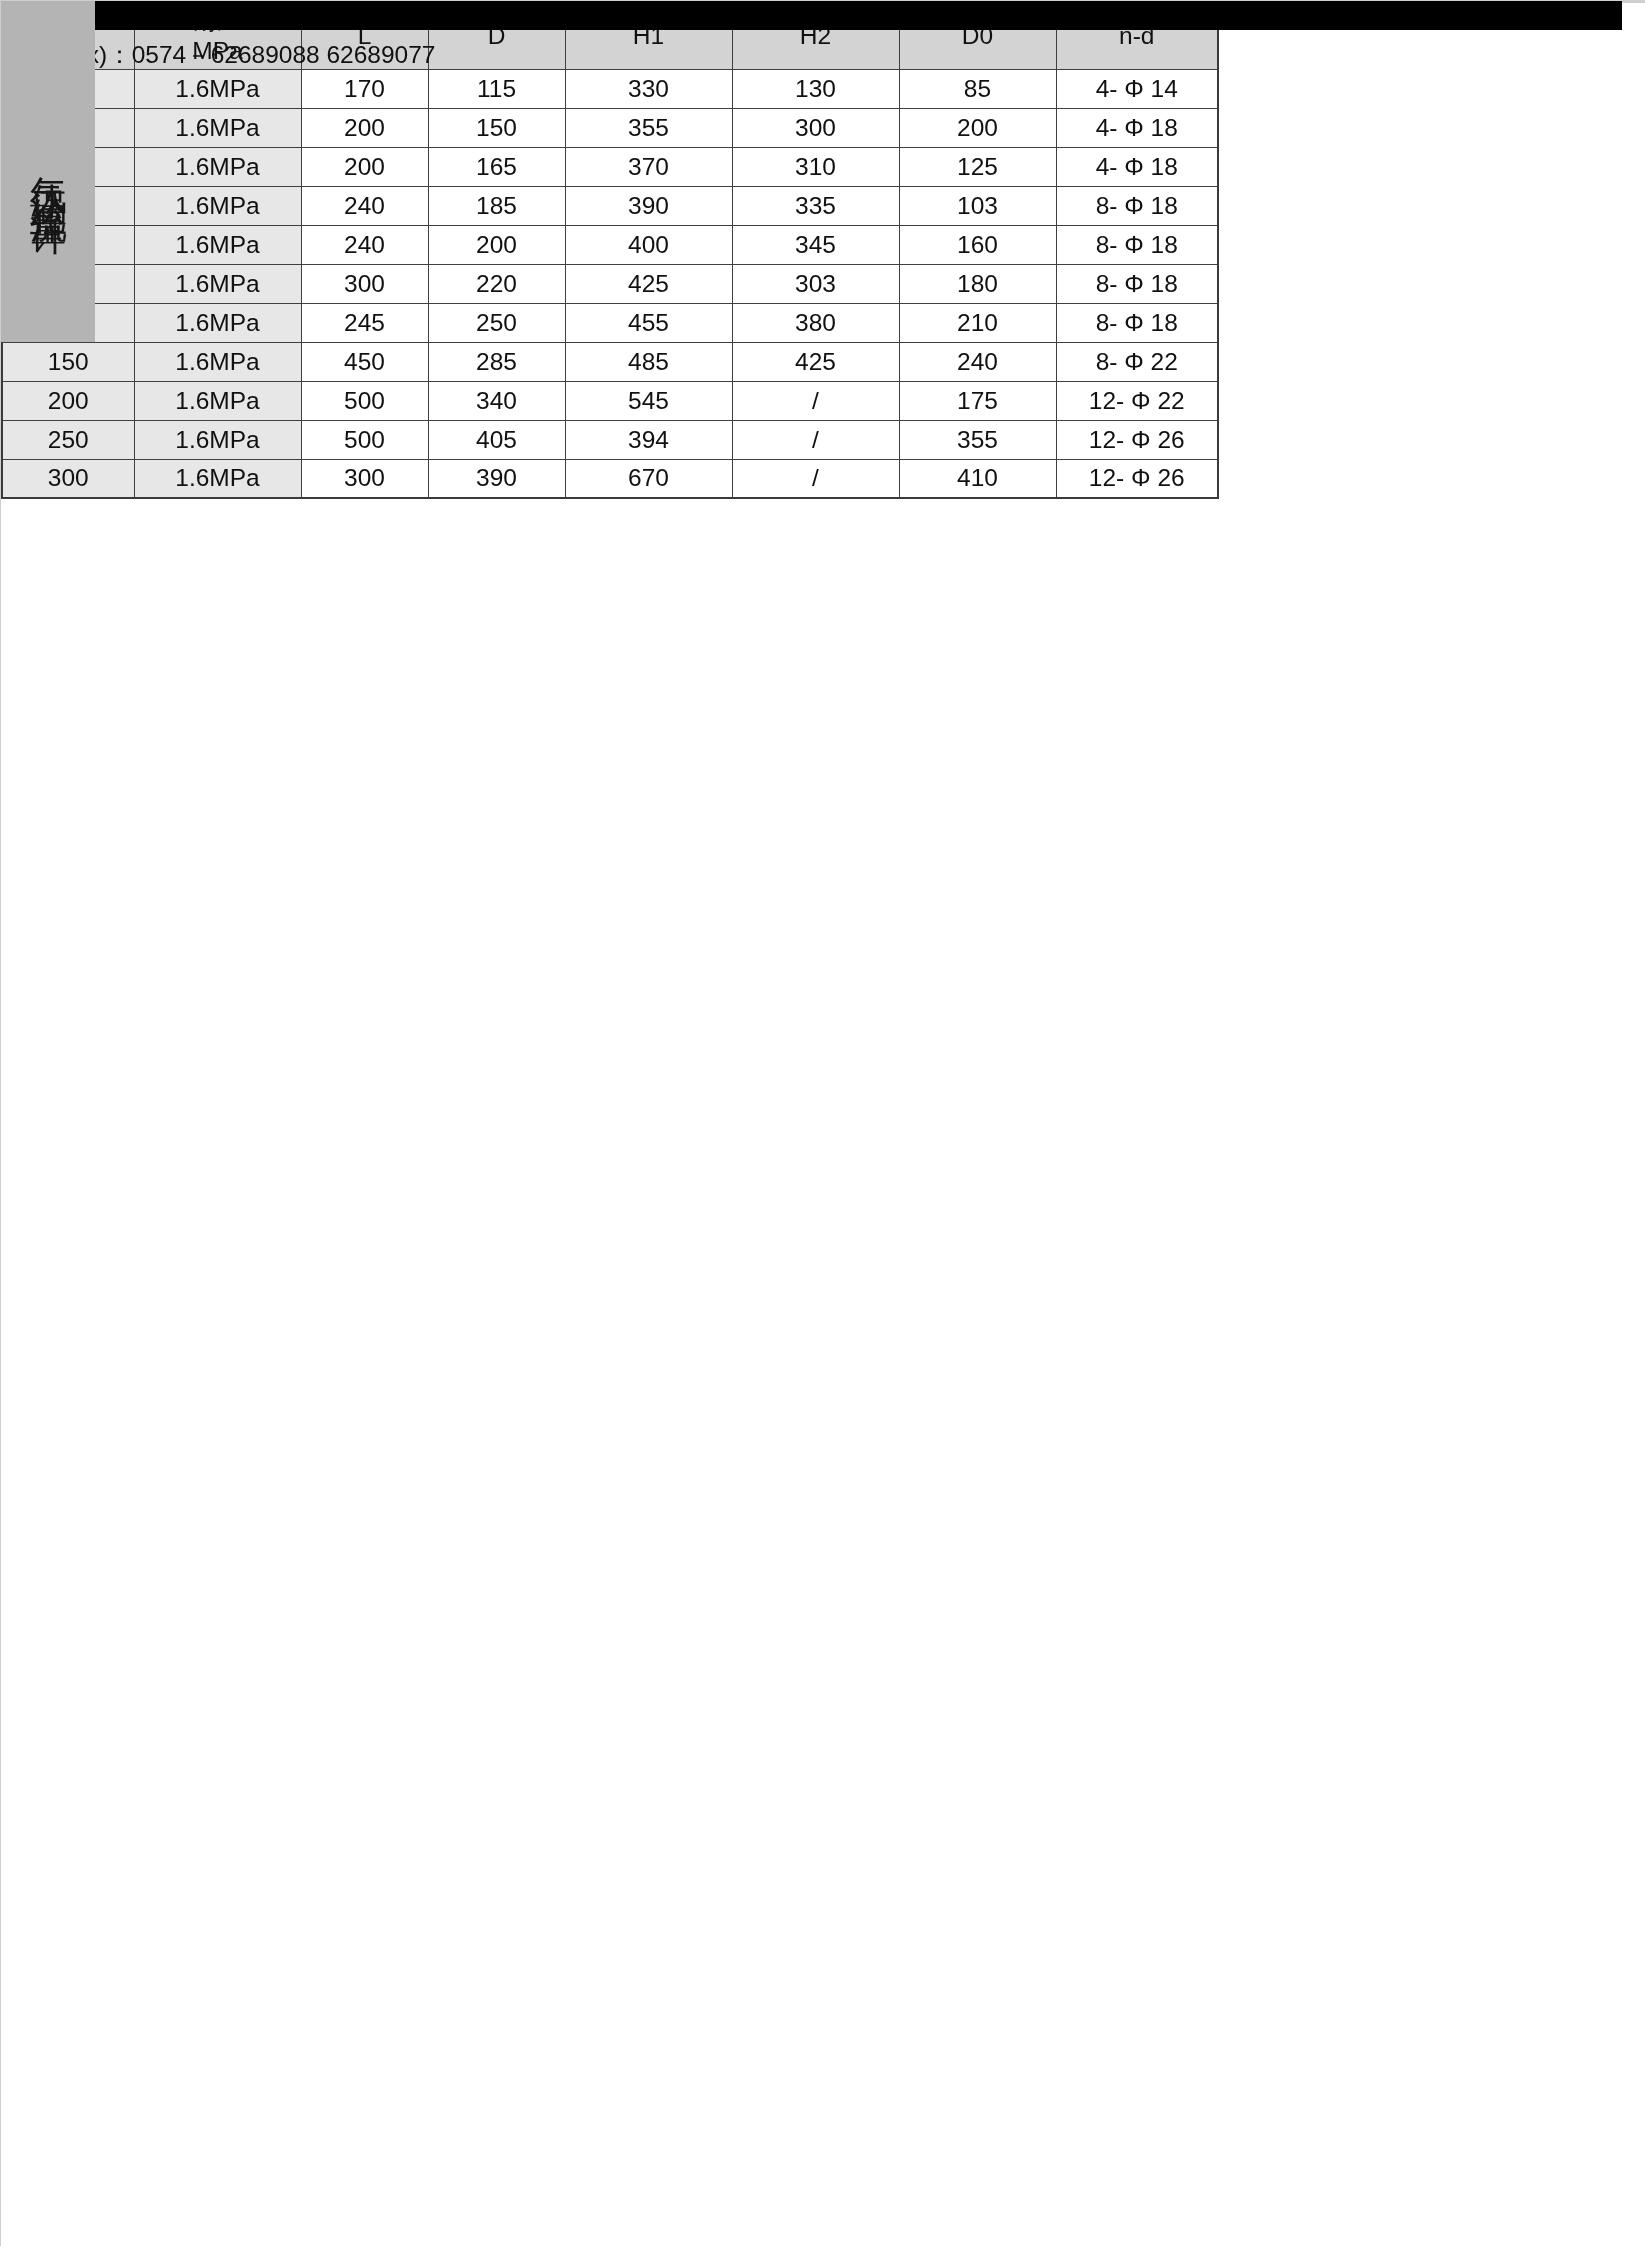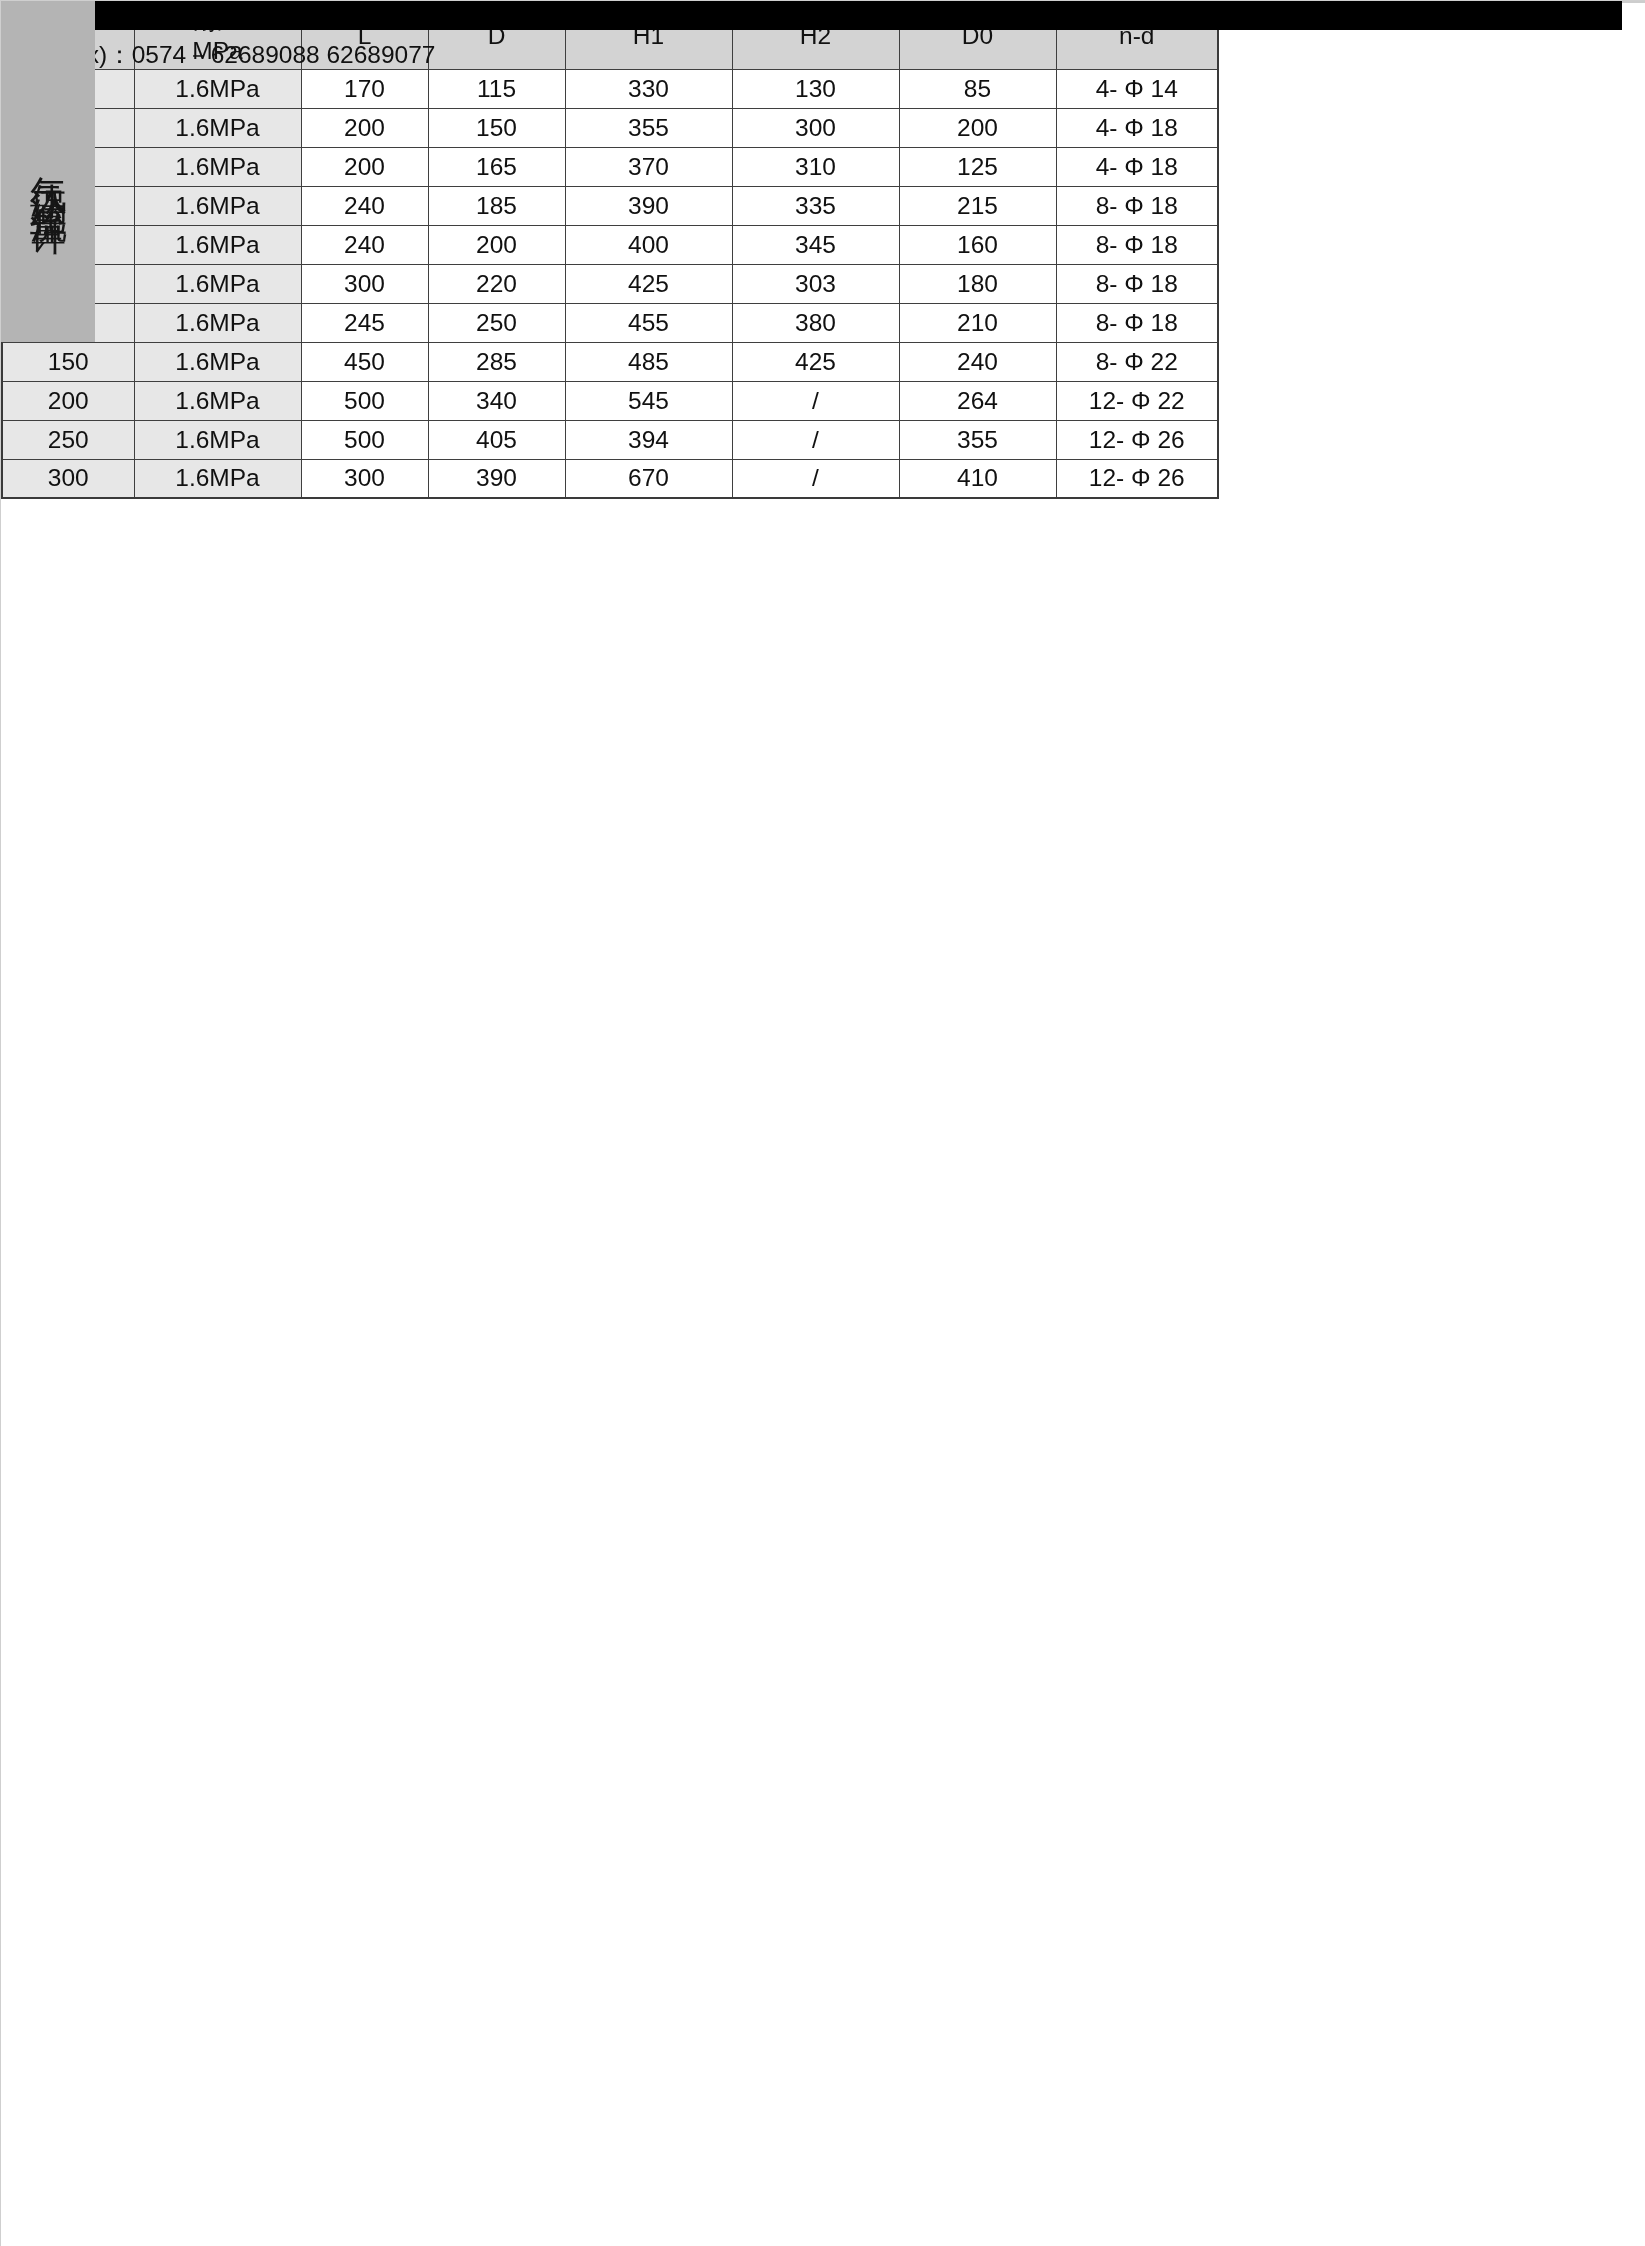--- a/index.html
+++ b/index.html
@@ -592,21 +592,21 @@
       <td>4- Φ 18</td>
     </tr>
 
     <tr>
       <td>65</td>
       <td>1.6MPa</td>
       <td>240</td>
       <td>185</td>
       <td>390</td>
       <td>335</td>
-      <td>215</td>
+      <td>103</td>
       <td>8- Φ 18</td>
     </tr>
 
     <tr>
       <td>80</td>
       <td>1.6MPa</td>
       <td>240</td>
       <td>200</td>
       <td>400</td>
       <td>345</td>
@@ -647,21 +647,21 @@
       <td>8- Φ 22</td>
     </tr>
 
     <tr>
       <td>200</td>
       <td>1.6MPa</td>
       <td>500</td>
       <td>340</td>
       <td>545</td>
       <td>/</td>
-      <td>264</td>
+      <td>175</td>
       <td>12- Φ 22</td>
     </tr>
 
     <tr>
       <td>250</td>
       <td>1.6MPa</td>
       <td>500</td>
       <td>405</td>
       <td>394</td>
       <td>/</td>

